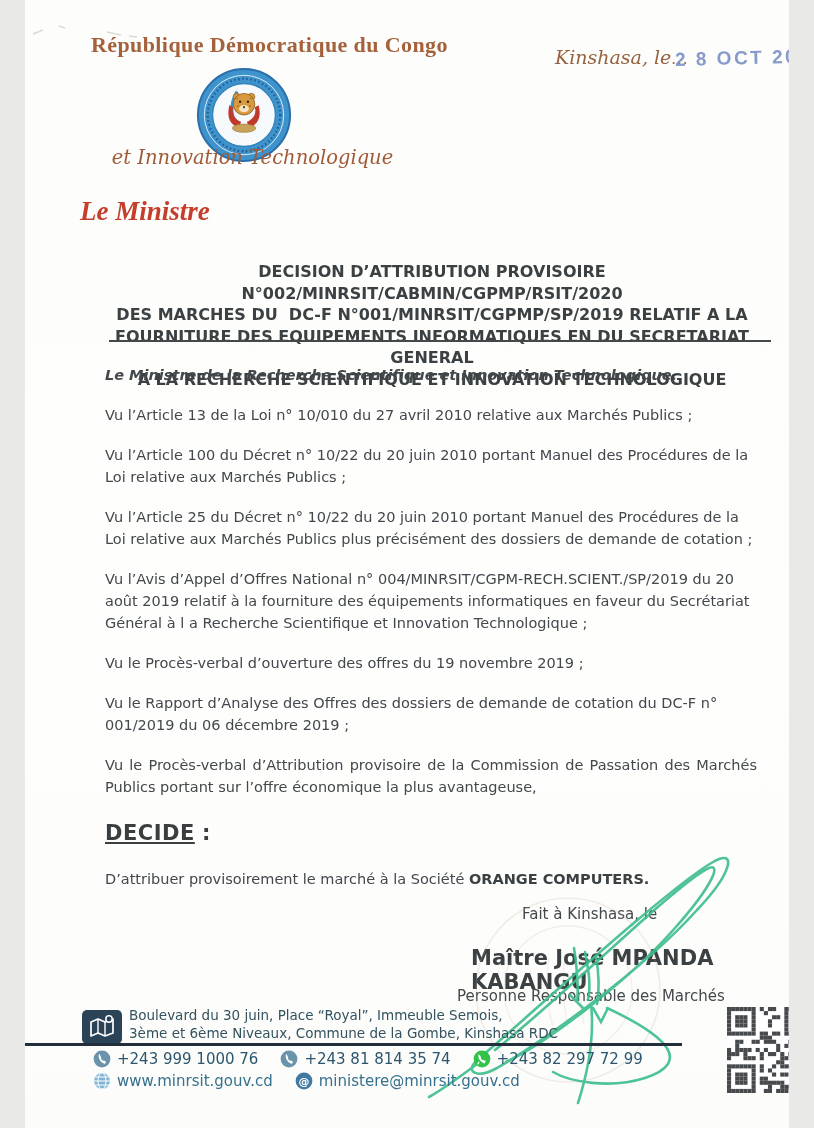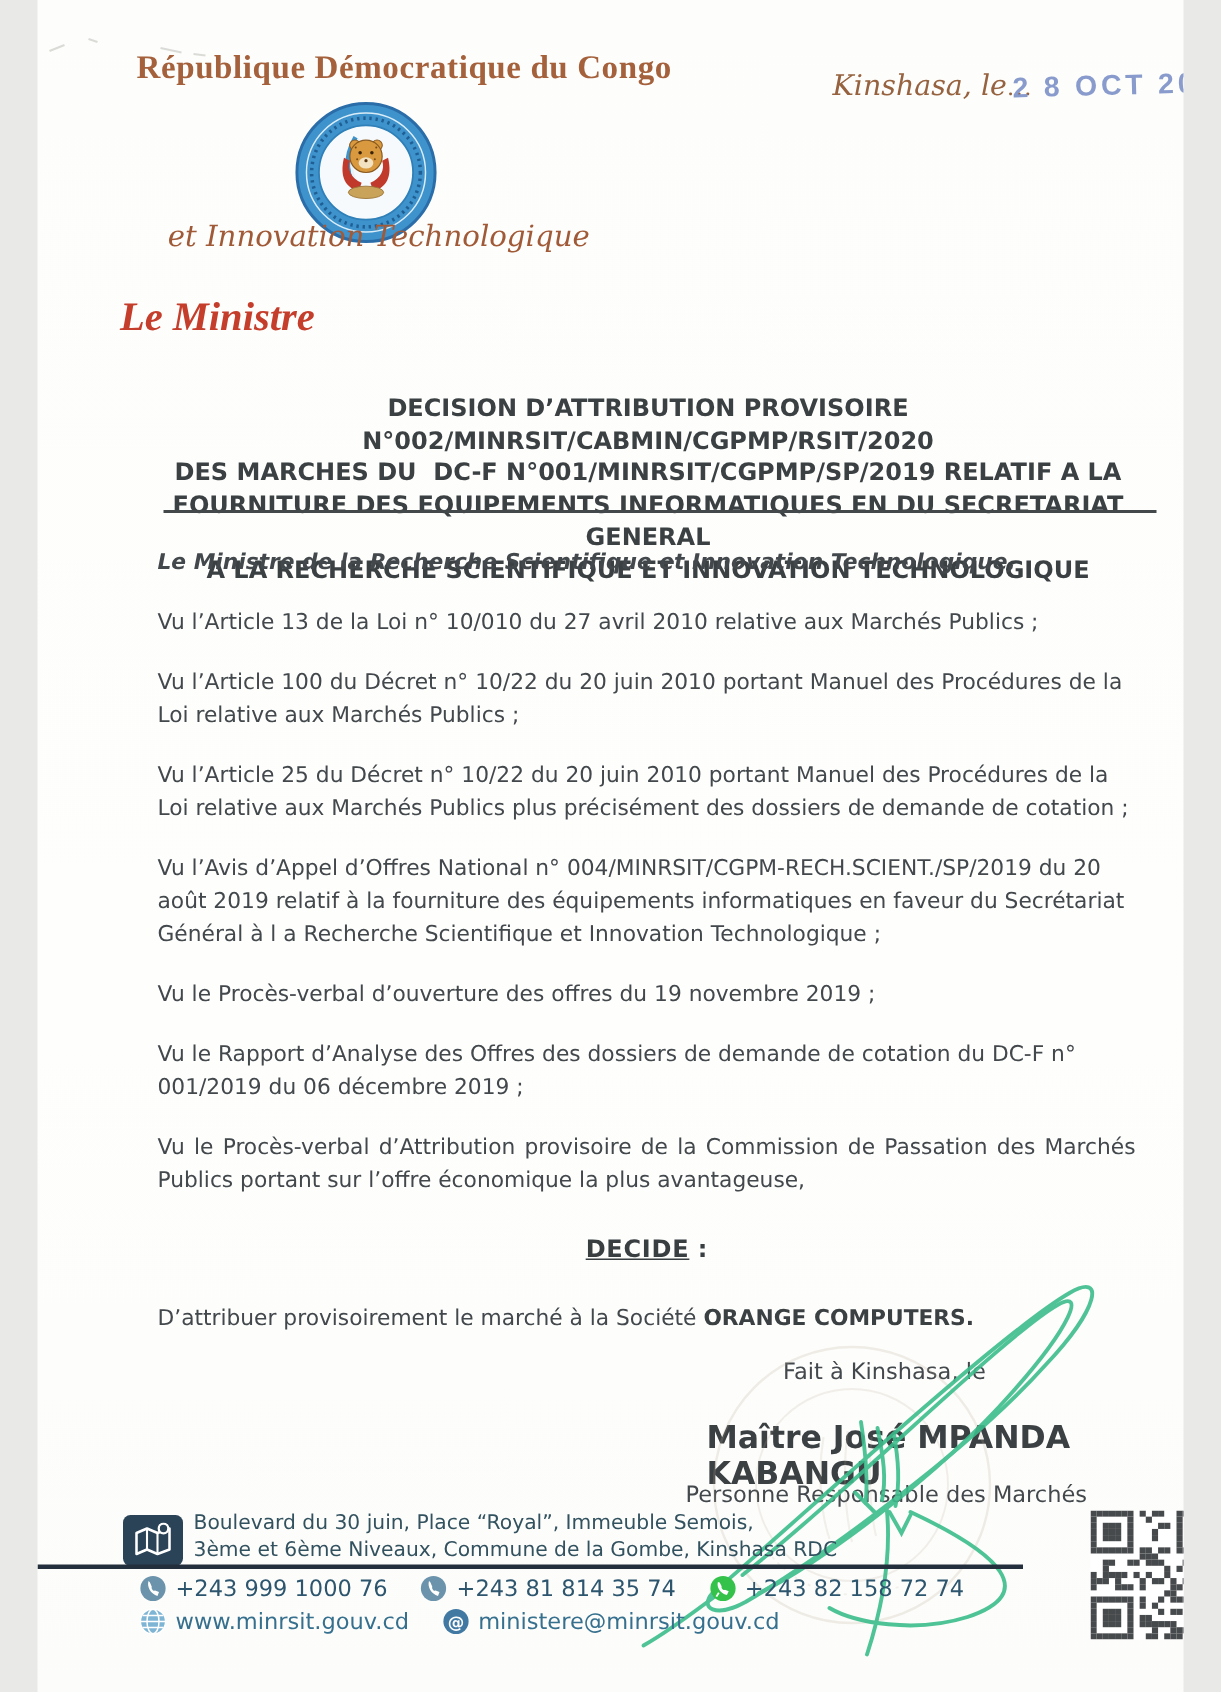--- a/index.html
+++ b/index.html
@@ -17,21 +17,21 @@
 
   
   .doc-title{position:absolute;left:62px;top:245px;width:690px;text-align:center;font-weight:bold;font-size:16px;line-height:21.5px;color:#3b4043;margin-top:16px;}
   .title-underline{position:absolute;left:84px;top:340px;width:662px;height:2px;background:#43484b;}
 
   
   .body-text{position:absolute;left:80px;top:353px;width:652px;font-size:14.5px;line-height:22px;color:#43484c;}
   .body-text p{margin:11px 0 18px 0;}
   .intro{font-weight:bold;font-style:italic;}
   .justified{text-align:justify;}
-  .decide-line{text-align:center;font-weight:bold;font-size:16px;margin-top:24px !important;margin-bottom:24px !important;color:#393e41;}
+  .decide-line{font-weight:bold;font-size:21px;margin-top:24px !important;margin-bottom:24px !important;color:#393e41;}
   .decide-line .u{text-decoration:underline;letter-spacing:.5px;}
   .award b{font-weight:bold;color:#3b4043;text-align:right;}
 
   
   .sig-place{position:absolute;left:497px;top:905px;font-size:15px;color:#43484c;}
   .sig-name{position:absolute;left:446px;top:946px;font-size:21px;font-weight:bold;color:#3b4043;}
   .sig-title{position:absolute;left:432px;top:987px;font-size:15px;color:#43484c;}
 
   .stamp-svg{position:absolute;left:428px;top:878px;opacity:.55;}
   .signature-svg{position:absolute;left:380px;top:828px;pointer-events:none;}
@@ -173,21 +173,21 @@
     </span>
     <span>+243 81 814 35 74</span>
     <span class="sp"></span>
     <span class="ic">
       <svg viewBox="0 0 18 18">
           <circle cx="9" cy="9" r="8.4" fill="#35c24b"></circle>
           <path d="M5.6 4.6 C4.6 8 7 12 11.6 13.4 L12.8 10.9 L10.3 9.9 C9.2 10.5 7.6 8.7 8.1 7.5 L6.8 5 Z" fill="#ffffff"></path>
           <path d="M4.6 14.4 L6.2 11.8" stroke="#ffffff" stroke-width="1.2"></path>
         </svg>
     </span>
-    <span>+243 82 158 72 74</span>
+    <span>+243 82 297 72 99</span>
   </div>
 
   <div class="contact-row row-web">
     <span class="ic">
       <svg viewBox="0 0 18 18">
           <circle cx="9" cy="9" r="8.4" fill="#7fb5d4"></circle>
           <circle cx="9" cy="9" r="8.4" fill="none" stroke="#ffffff" stroke-width="1"></circle>
           <ellipse cx="9" cy="9" rx="4" ry="8.2" fill="none" stroke="#ffffff" stroke-width="1"></ellipse>
           <path d="M1 9 H17 M2.2 5 H15.8 M2.2 13 H15.8" stroke="#ffffff" stroke-width="1"></path>
         </svg>

